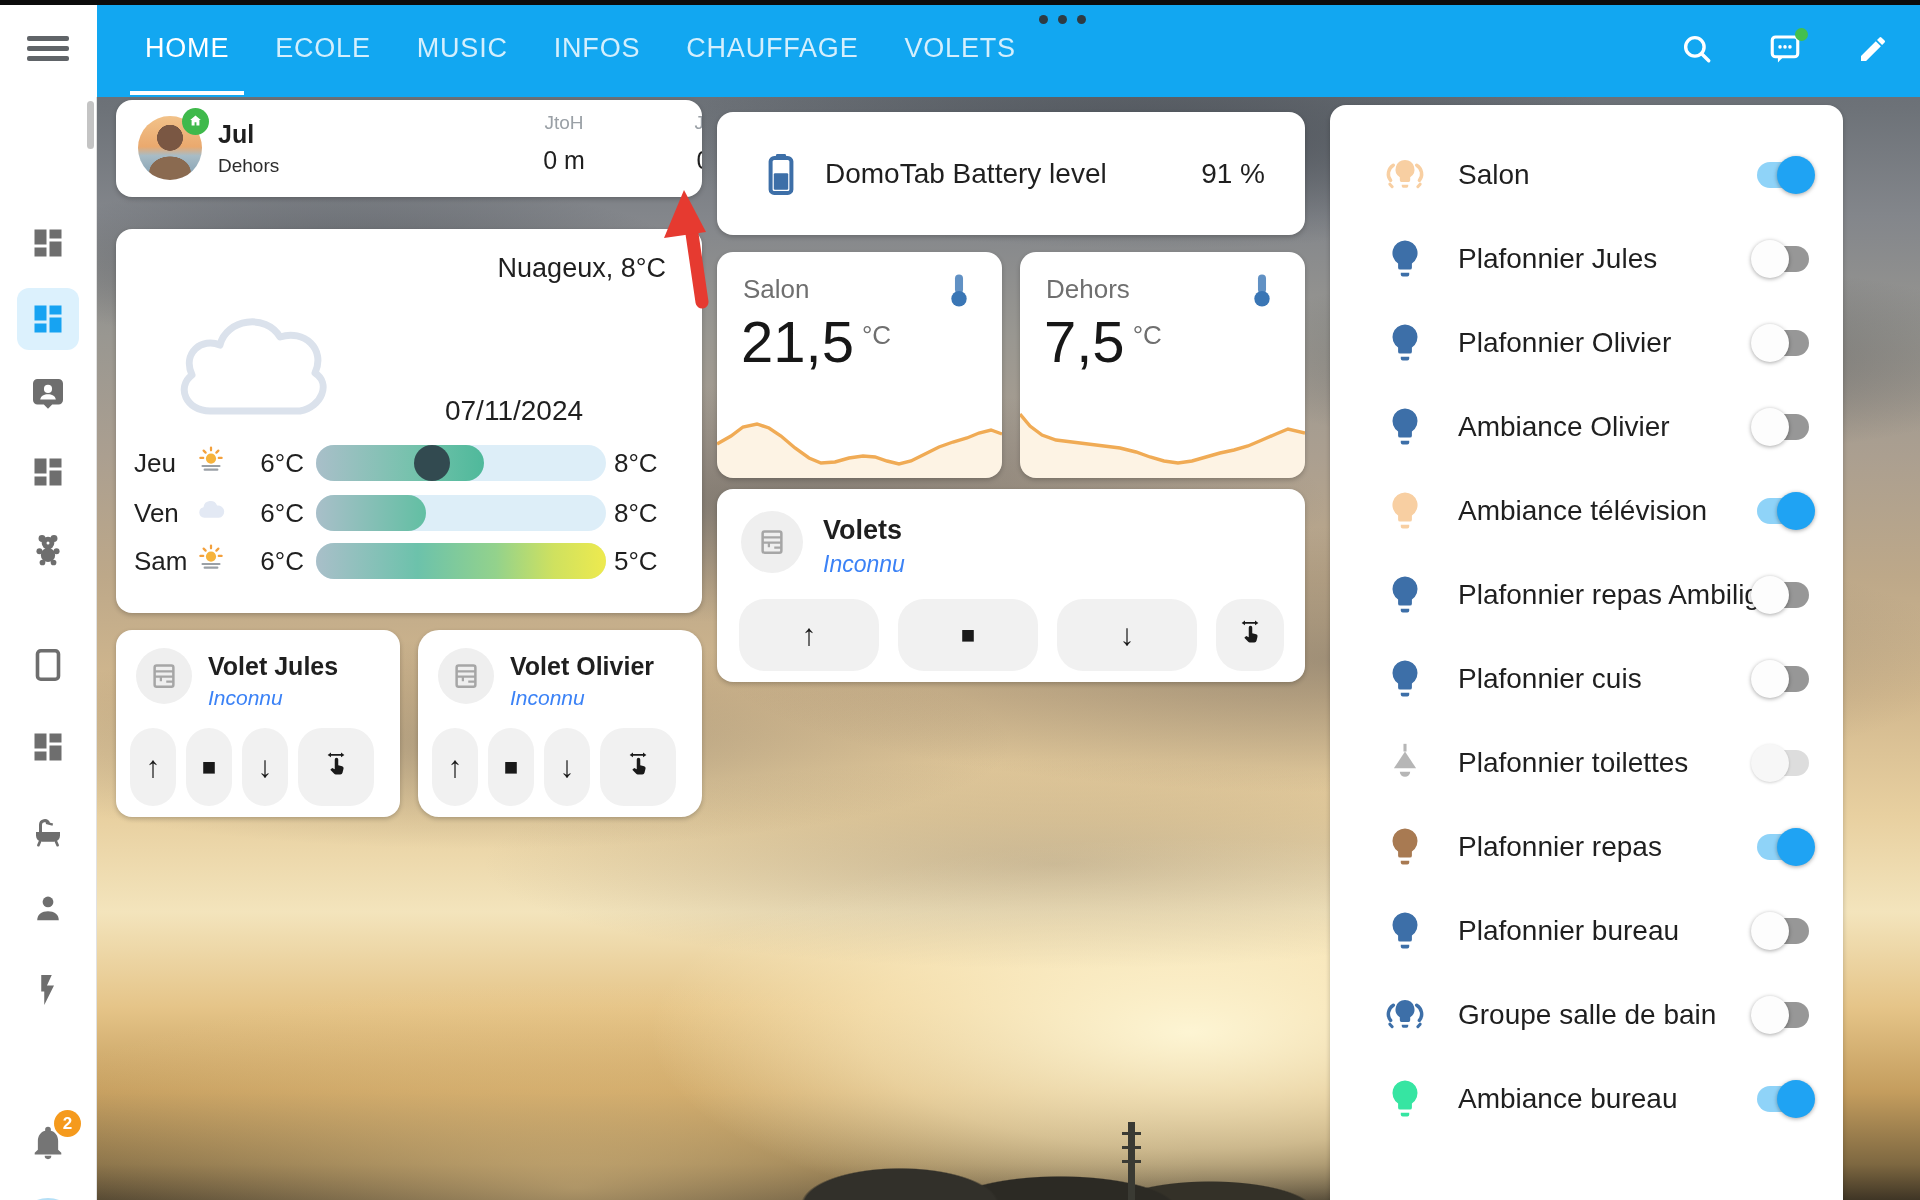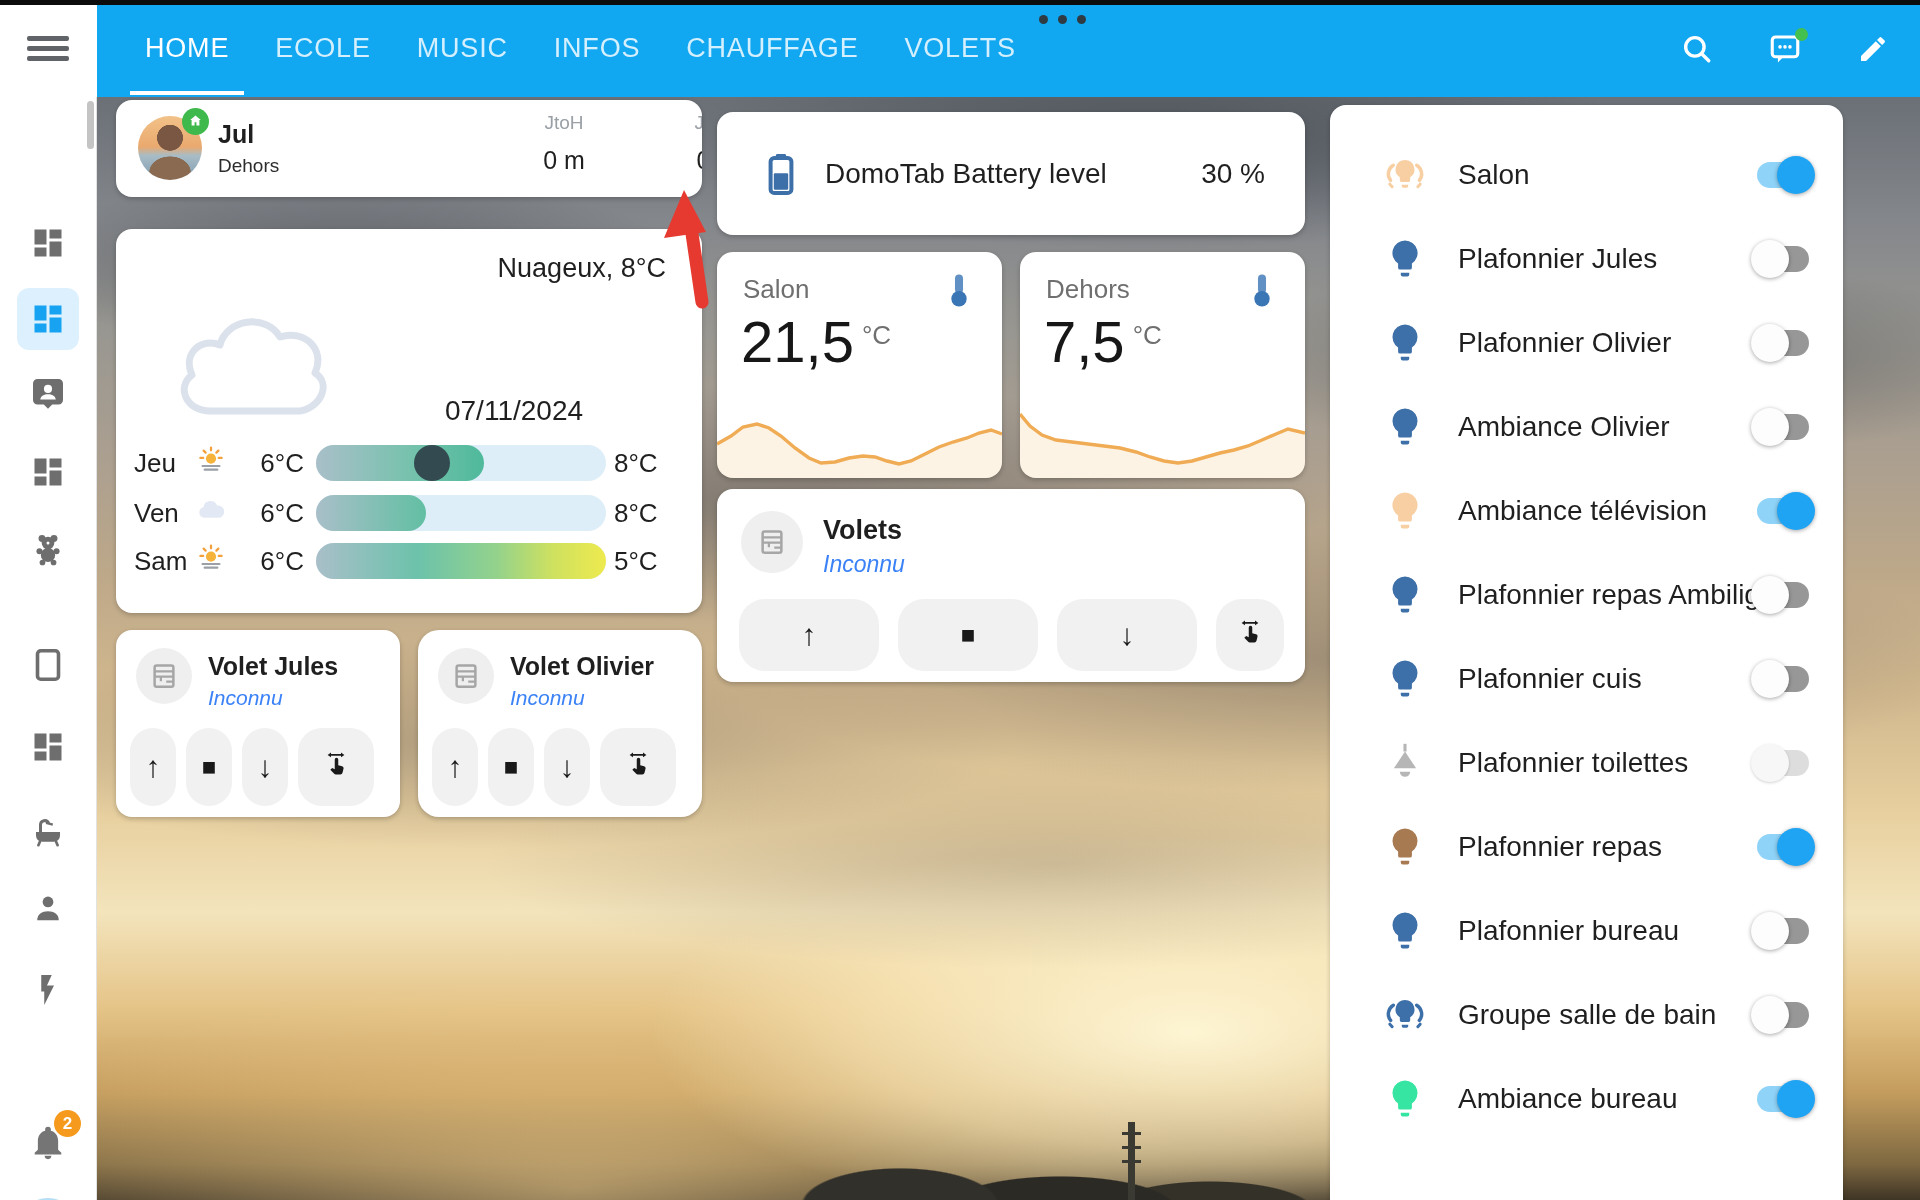--- a/index.html
+++ b/index.html
@@ -357,21 +357,21 @@
       </div>
   </div>
 
   <div class="card battery-card">
     <span class="b-icon" id="battery-svg"><svg viewBox="0 0 24 24" width="48" height="48" fill="currentColor" style="color:currentColor">
           <rect x="9.5" y="2" width="5" height="2.4" rx="0.6"></rect>
           <rect x="6.8" y="4" width="10.4" height="17.5" rx="1.8" fill="none" stroke="currentColor" stroke-width="2"></rect>
           <rect x="8.4" y="11.6" width="7.2" height="8.3" rx="0.6"></rect>
         </svg></span>
     <div class="b-label">DomoTab Battery level</div>
-    <div class="b-value">30 %</div>
+    <div class="b-value">91 %</div>
   </div>
 
   <div class="card sensor-card sc-salon">
     <div class="s-title">Salon</div>
     <span class="s-thermo"><svg viewBox="0 0 24 24" width="42" height="42" fill="currentColor" style="color:currentColor">
           <rect x="9.7" y="2.5" width="4.6" height="11" rx="2.3" opacity="0.8"></rect>
           <circle cx="12" cy="16.4" r="4.4"></circle>
         </svg></span>
     <div class="s-value"><span>21,5</span><span class="s-unit">°C</span></div>
     <svg class="s-spark" viewBox="0 0 285 78" preserveAspectRatio="none">

